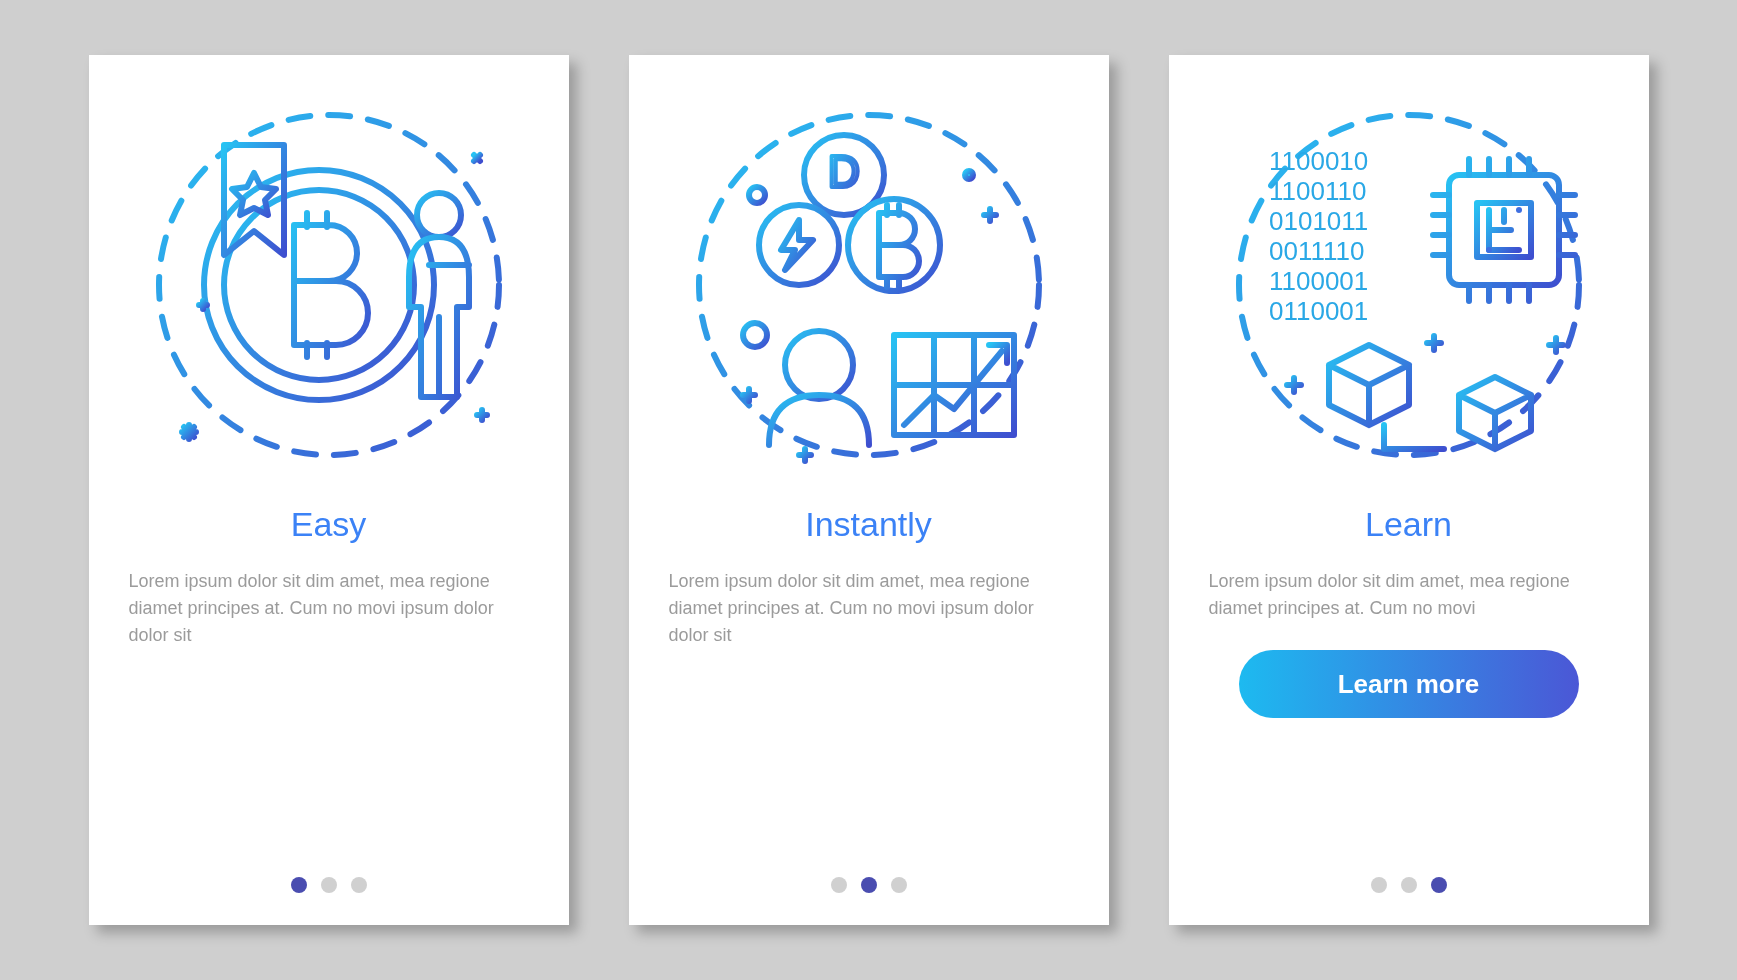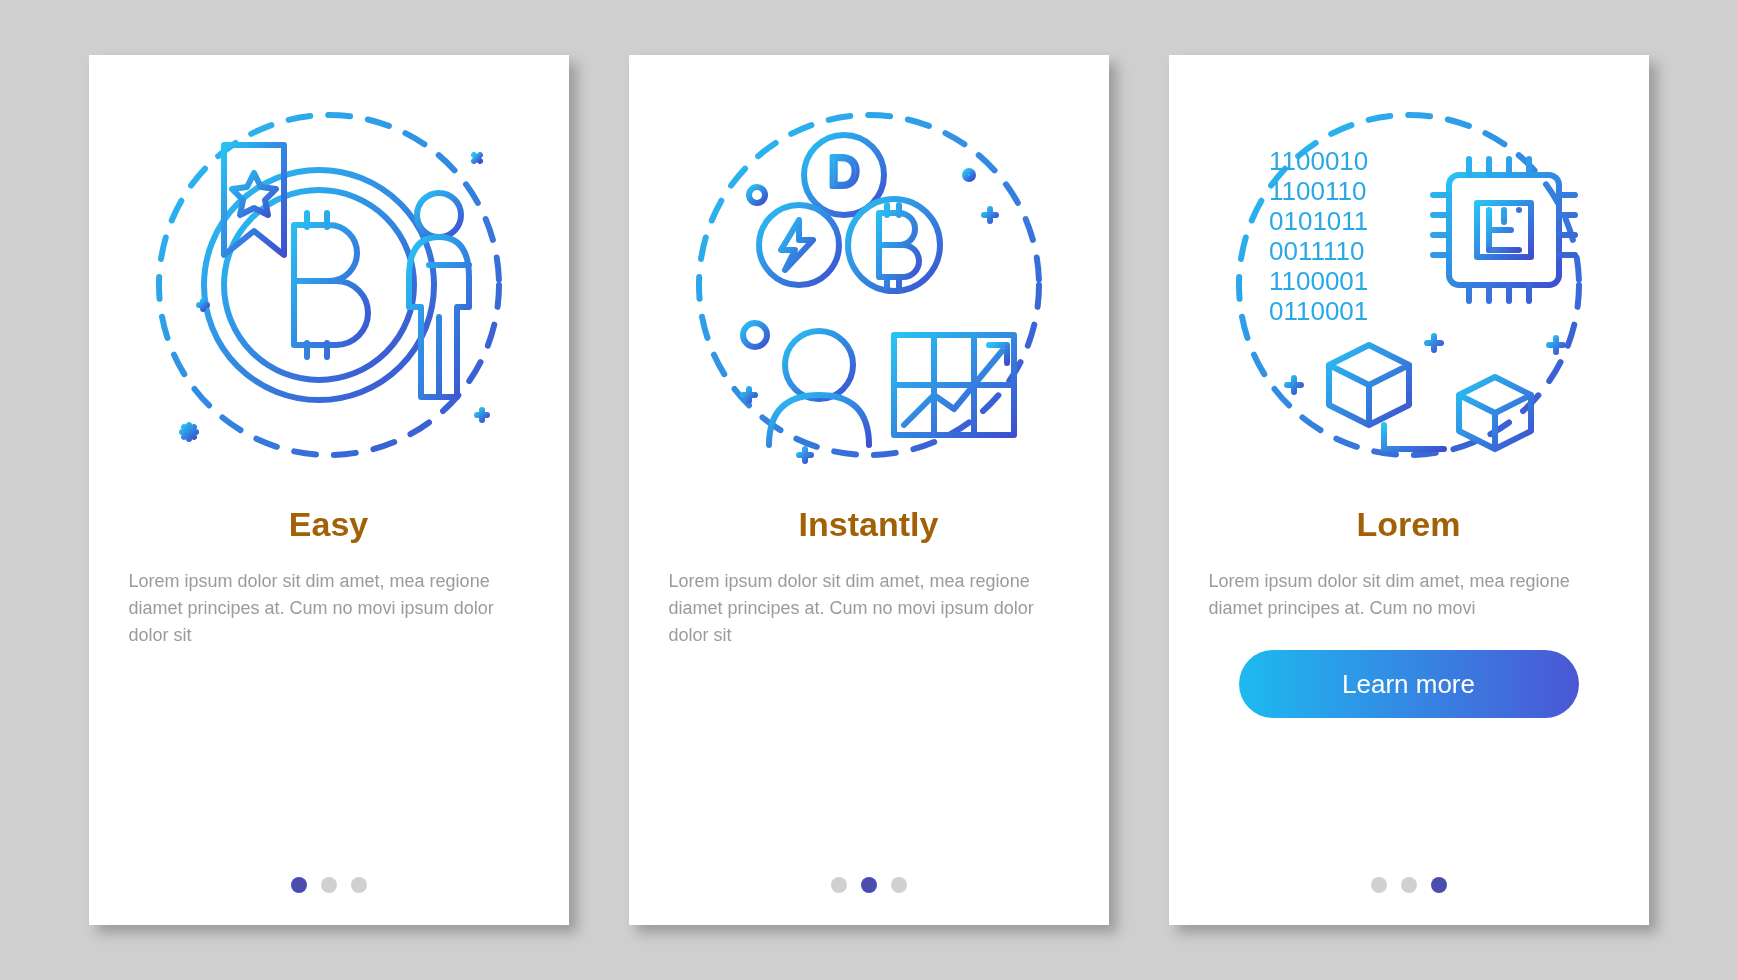--- a/index.html
+++ b/index.html
@@ -28,41 +28,41 @@
     width: 400px;
     height: 400px;
     display: flex;
     align-items: center;
     justify-content: center;
   }
   .illus svg { width: 100%; height: 100%; }
   .title {
     margin-top: 20px;
     font-size: 34px;
-    font-weight: 700;
-    color: #a16207;
+    font-weight: 400;
+    color: #3b82f6;
   }
   .body {
     margin-top: 24px;
     font-size: 18px;
     line-height: 1.5;
     color: #9b9b9b;
     text-align: left;
     width: 100%;
   }
   .cta {
     margin-top: 28px;
     width: 340px;
     height: 68px;
     border: 0;
     border-radius: 40px;
     background: linear-gradient(90deg, #1dbaf0 0%, #4b57d6 100%);
     color: #fff;
     font-size: 26px;
-    font-weight: 400;
+    font-weight: 700;
     cursor: pointer;
   }
   .dots {
     position: absolute;
     bottom: 32px;
     left: 50%;
     transform: translateX(-50%);
     display: flex;
     gap: 14px;
   }
@@ -194,21 +194,21 @@
         <path d="M250 310 l36 -18 36 18 -36 18 Z M250 310 v36 l36 18 v-36 M322 310 v36 l-36 18"></path>
       </g>
 
       <path d="M175 340 v24 h60" stroke="url(#g3)"></path>
 
       <path d="M78 300 l14 0 M85 293 l0 14" stroke="url(#g3)"></path>
       <path d="M218 258 l14 0 M225 251 l0 14" stroke="url(#g3)"></path>
       <path d="M340 260 l14 0 M347 253 l0 14" stroke="url(#g3)"></path>
     </svg>
   </div>
-  <div class="title">Lorem</div>
+  <div class="title">Learn</div>
   <div class="body">Lorem ipsum dolor sit dim amet, mea regione diamet principes at. Cum no movi</div>
   <button class="cta">Learn more</button>
   <div class="dots">
     <span class="dot"></span>
     <span class="dot"></span>
     <span class="dot active"></span>
   </div>
 </div>
 
 </body></html>

